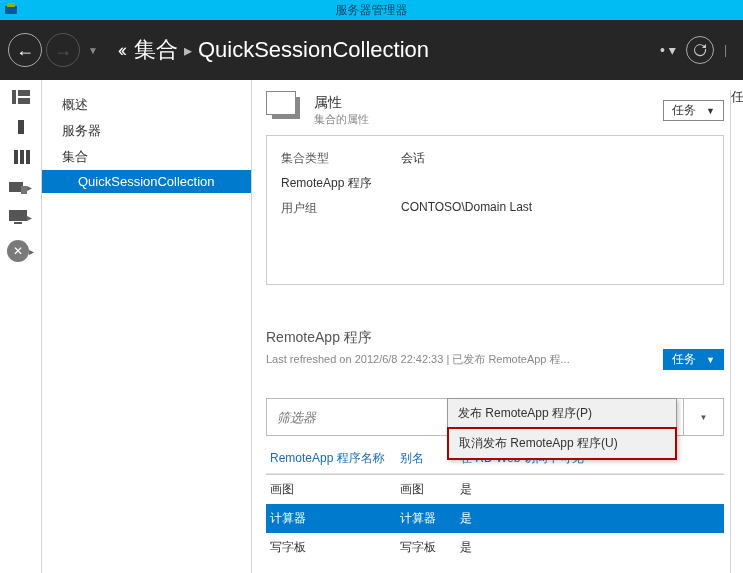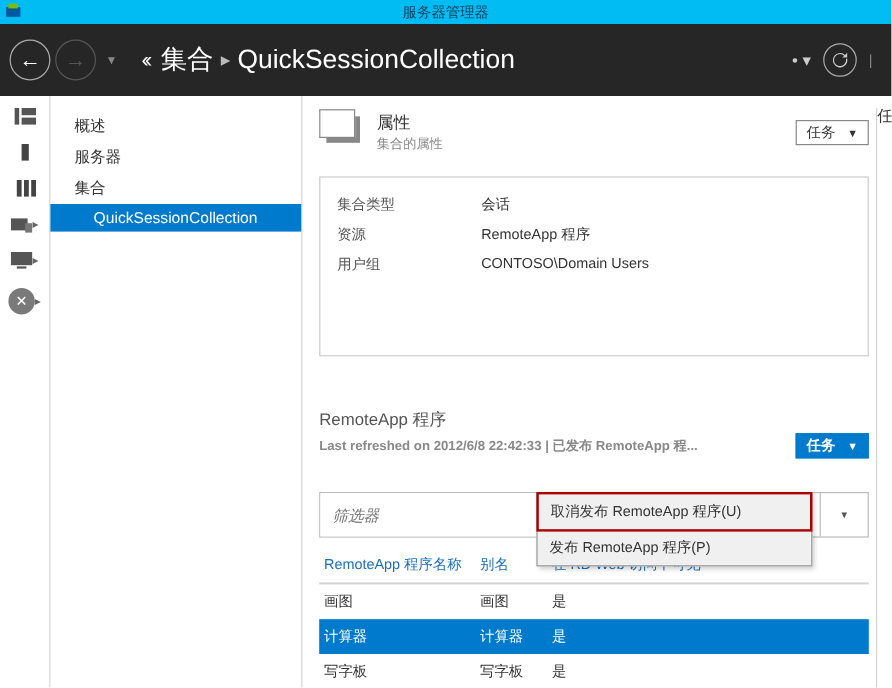--- a/index.html
+++ b/index.html
@@ -39,27 +39,27 @@
   .tile-head { display:flex; align-items:center; gap:8px;justify-content:center; }
   .tile-icon { width: 28px; height: 22px; background:#888; position:relative; }
   .tile-icon::before{ content:""; position:absolute; left:-6px; top:-6px; width:28px; height:22px; border:1px solid #888; background:#fff;}
   .tile-title { font-size: 14px; color:#333; font-weight:400;}
   .tile-sub { font-size: 11px; color:#888; }
   .tile-head-right { margin-left:auto; }
   .task-btn { border:1px solid #888; background:#fff; padding: 1px 8px; font-size:12px; display:flex; align-items:center; gap:10px; }
   .task-btn .caret { font-size:9px; }
   .task-btn.blue { background:#007acc; color:#fff; border-color:#007acc;}
 
-  .prop-box { border:1px solid #ccc; margin-top:20px; padding:10px 14px; min-height:150px;}
+  .prop-box { border:1px solid #ccc; margin-top:8px; padding:10px 14px; min-height:150px;}
   .prop-row { display:flex; padding:4px 0; font-size:12px;}
   .prop-row .k { width: 120px; color:#555;}
   .prop-row .v { color:#333; }
 
   .section-title { font-size: 14px; color:#555; margin-top:20px;}
-  .section-status { font-size:11px; color:#888; margin-top:2px; display:flex; align-items:center;font-weight:bold;}
+  .section-status { font-size:11px; color:#888; margin-top:2px; display:flex; align-items:center;}
   .section-status .tasks-wrap { margin-left:auto;}
 
   .filter-box { border:1px solid #bbb; margin-top:10px; display:flex; align-items:stretch; height:38px; position:relative;}
   .filter-input { flex:1; padding:0 10px; display:flex; align-items:center; color:#888; font-style:italic; border:none; outline:none; font-size:13px; width:100%;}
   .filter-part { border-left:1px solid #bbb; width:40px; display:flex; align-items:center; justify-content:center; color:#555; gap:2px;}
   
   .context-menu { position:absolute; left: 181px; top: 0px; width: 230px; background:#f0f0f0; border:1px solid #999; box-shadow: 2px 2px 4px rgba(0,0,0,0.2); z-index:10;}
   .menu-item { padding:6px 10px; font-size:12px; color:#333;}
   .menu-item.hl { border:2px solid #a00; margin:-1px;}
 
@@ -191,26 +191,25 @@
               <span class="caret">▼</span>
             </div>
           </div>
         </div>
         <div class="prop-box">
           <div class="prop-row">
               <div class="k">集合类型</div>
               <div class="v">会话</div>
             </div>
           <div class="prop-row">
-              <div class="k">资源</div>
               <div class="v">RemoteApp 程序</div>
             </div>
           <div class="prop-row">
               <div class="k">用户组</div>
-              <div class="v">CONTOSO\Domain Users</div>
+              <div class="v">CONTOSO\Domain Last</div>
             </div>
         </div>
       </div>
 
       <div class="tile" style="position:relative;">
         <div class="section-title">RemoteApp 程序</div>
         <div class="section-status">
           <span>Last refreshed on 2012/6/8 22:42:33 | 已发布 RemoteApp 程...</span>
           <div class="tasks-wrap">
             <div class="task-btn blue">
@@ -229,22 +228,22 @@
             <div class="filter-part">
                 <span>☰</span>
                 <span style="font-size:8px;">▼</span>
               </div>
             <div class="filter-part">
                 <span style="font-size:8px;">▼</span>
               </div>
           </div>
 
           <div class="context-menu">
+            <div class="menu-item">发布 RemoteApp 程序(P)</div>
             <div class="menu-item hl">取消发布 RemoteApp 程序(U)</div>
-            <div class="menu-item">发布 RemoteApp 程序(P)</div>
           </div>
         </div>
 
         <div class="table">
           <div class="thead">
             <div class="c1">RemoteApp 程序名称</div>
             <div class="c2">别名</div>
             <div class="c3">在 RD Web 访问中可见</div>
           </div>
           <div class="hr"></div>

